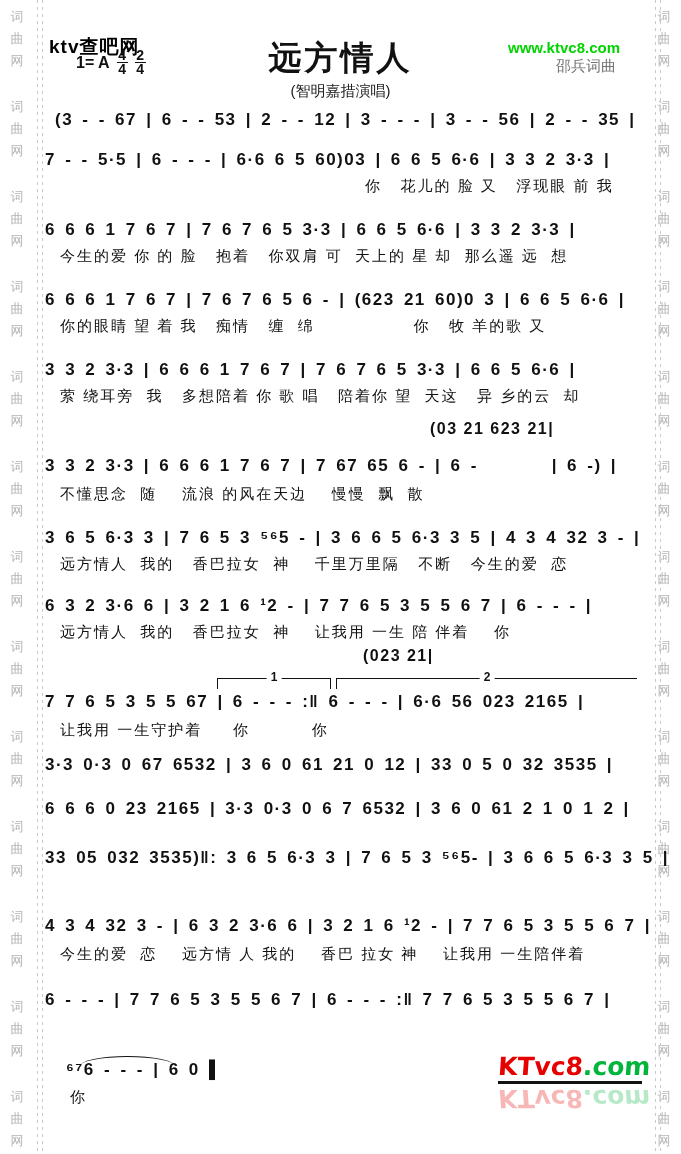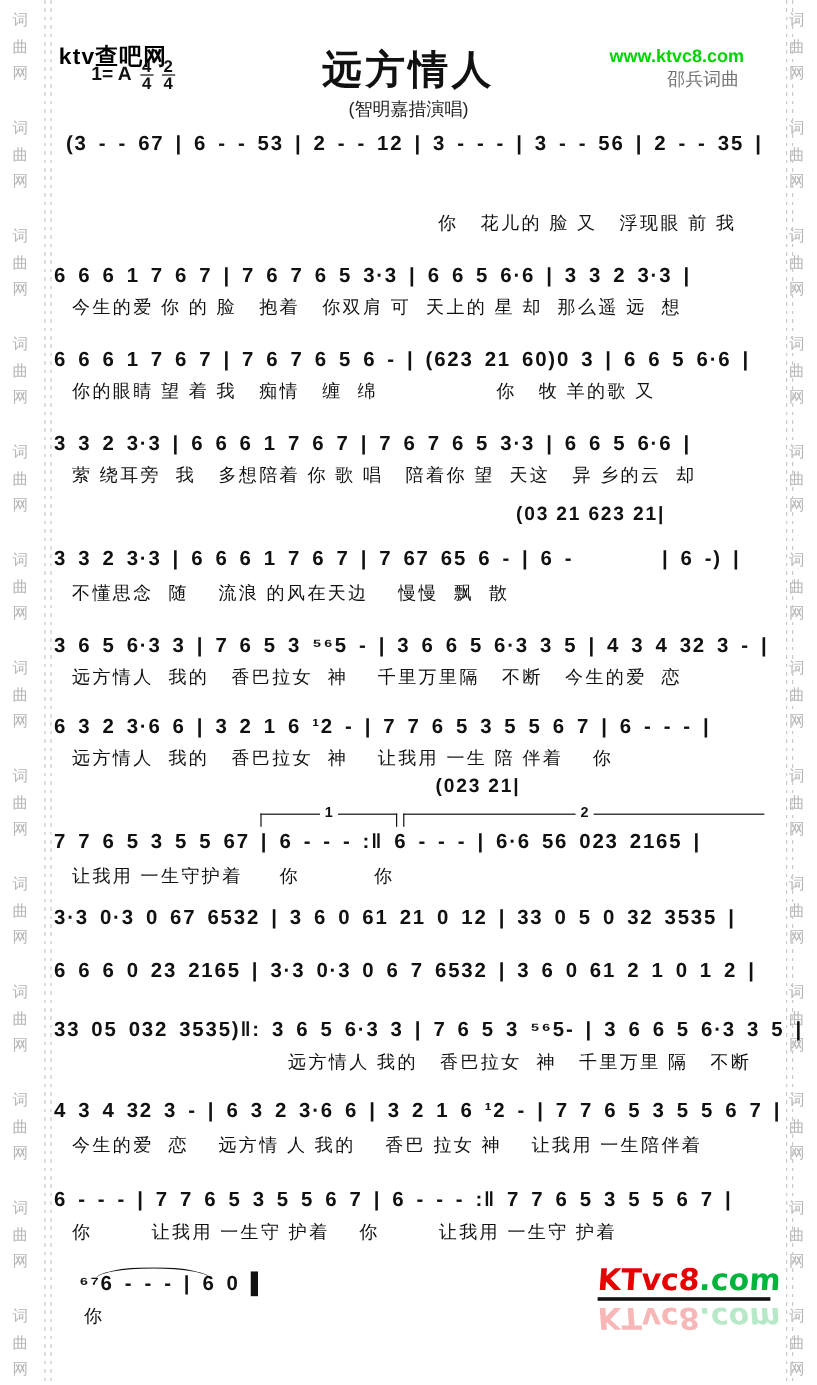--- a/index.html
+++ b/index.html
@@ -201,20 +201,21 @@
 </div>
 <div class="title">远方情人</div>
 <div class="subtitle">(智明嘉措演唱)</div>
 <div class="site-url">www.ktvc8.com</div>
 <div class="credit">邵兵词曲</div>
 
 <div class="score">
 
   <div class="notes" style="top:110px;left:10px;">(3 - - 67 | 6 - - 53 | 2 - - 12 | 3 - - - | 3 - - 56 | 2 - - 35 |</div>
 
+  <div class="notes" style="top:150px;left:0;">7 - - 5·5 | 6 - - - | 6·6 6 5 60)03 | 6 6 5 6·6 | 3 3 2 3·3 |</div>
   <div class="lyrics" style="top:177px;left:320px;">你   花儿的 脸 又   浮现眼 前 我</div>
 
   <div class="notes" style="top:220px;left:0;">6 6 6 1 7 6 7 | 7 6 7 6 5 3·3 | 6 6 5 6·6 | 3 3 2 3·3 |</div>
   <div class="lyrics" style="top:247px;left:15px;">今生的爱 你 的 脸   抱着   你双肩 可  天上的 星 却  那么遥 远  想</div>
 
   <div class="notes" style="top:290px;left:0;">6 6 6 1 7 6 7 | 7 6 7 6 5 6 - | (623 21 60)0 3 | 6 6 5 6·6 |</div>
   <div class="lyrics" style="top:317px;left:15px;">你的眼睛 望 着 我   痴情   缠  绵                你   牧 羊的歌 又</div>
 
   <div class="notes" style="top:360px;left:0;">3 3 2 3·3 | 6 6 6 1 7 6 7 | 7 6 7 6 5 3·3 | 6 6 5 6·6 |</div>
   <div class="lyrics" style="top:387px;left:15px;">萦 绕耳旁  我   多想陪着 你 歌 唱   陪着你 望  天这   异 乡的云  却</div>
@@ -239,27 +240,25 @@
     <span class="vlabel">2</span>
   </div>
   <div class="notes" style="top:692px;left:0;">7 7 6 5 3 5 5 67 | 6 - - - :‖ 6 - - - | 6·6 56 023 2165 |</div>
   <div class="lyrics" style="top:721px;left:15px;">让我用 一生守护着     你          你</div>
 
   <div class="notes" style="top:755px;left:0;">3·3 0·3 0 67 6532 | 3 6 0 61 21 0 12 | 33 0 5 0 32 3535 |</div>
 
   <div class="notes" style="top:799px;left:0;">6 6 6 0 23 2165 | 3·3 0·3 0 6 7 6532 | 3 6 0 61 2 1 0 1 2 |</div>
 
   <div class="notes" style="top:848px;left:0;">33 05 032 3535)‖: 3 6 5 6·3 3 | 7 6 5 3 ⁵⁶5- | 3 6 6 5 6·3 3 5 |</div>
-  <div class="lyrics" style="top:876px;left:195px;">远方情人 我的   香巴拉女  神   千里万里 隔   不断</div>
 
   <div class="notes" style="top:916px;left:0;">4 3 4 32 3 - | 6 3 2 3·6 6 | 3 2 1 6 ¹2 - | 7 7 6 5 3 5 5 6 7 |</div>
   <div class="lyrics" style="top:945px;left:15px;">今生的爱  恋    远方情 人 我的    香巴 拉女 神    让我用 一生陪伴着</div>
 
   <div class="notes" style="top:990px;left:0;">6 - - - | 7 7 6 5 3 5 5 6 7 | 6 - - - :‖ 7 7 6 5 3 5 5 6 7 |</div>
-  <div class="lyrics" style="top:1018px;left:15px;">你        让我用 一生守 护着    你        让我用 一生守 护着</div>
 
   <div class="slur" style="top:1056px;left:35px;width:95px;"></div>
   <div class="notes" style="top:1060px;left:5px;margin-left:16px;">⁶⁷6 - - - | 6 0 ▌</div>
   <div class="lyrics" style="top:1088px;left:25px;">你</div>
 </div>
 
 <div class="logo">
   <div class="logo-text">
     <span class="lg-red">KTvc8</span><span class="lg-green">.com</span>
   </div>

